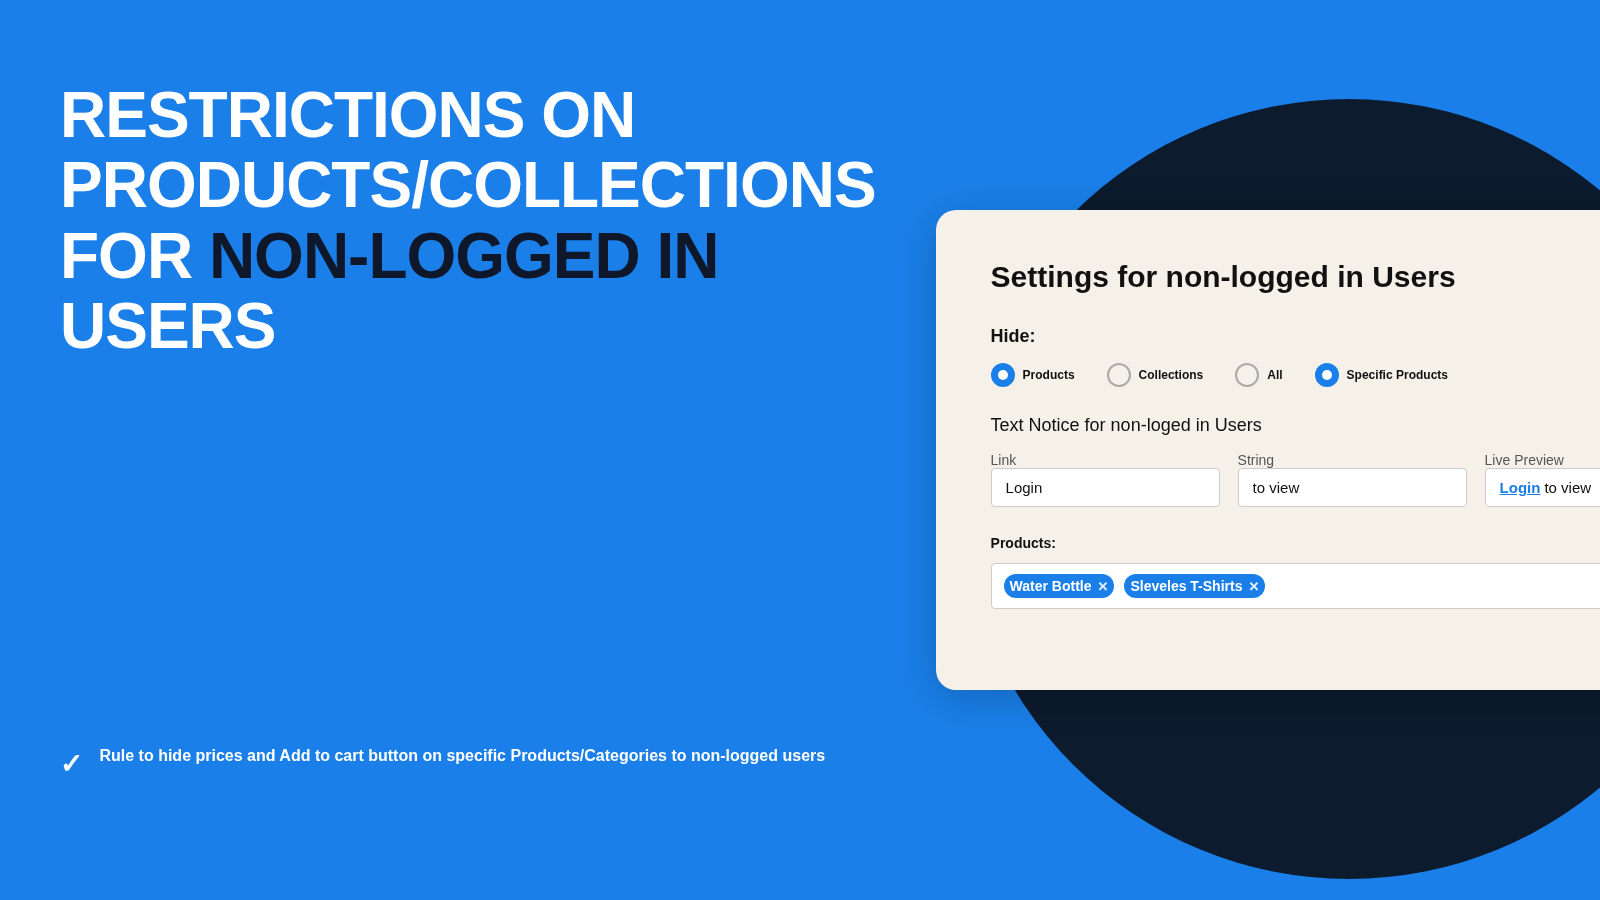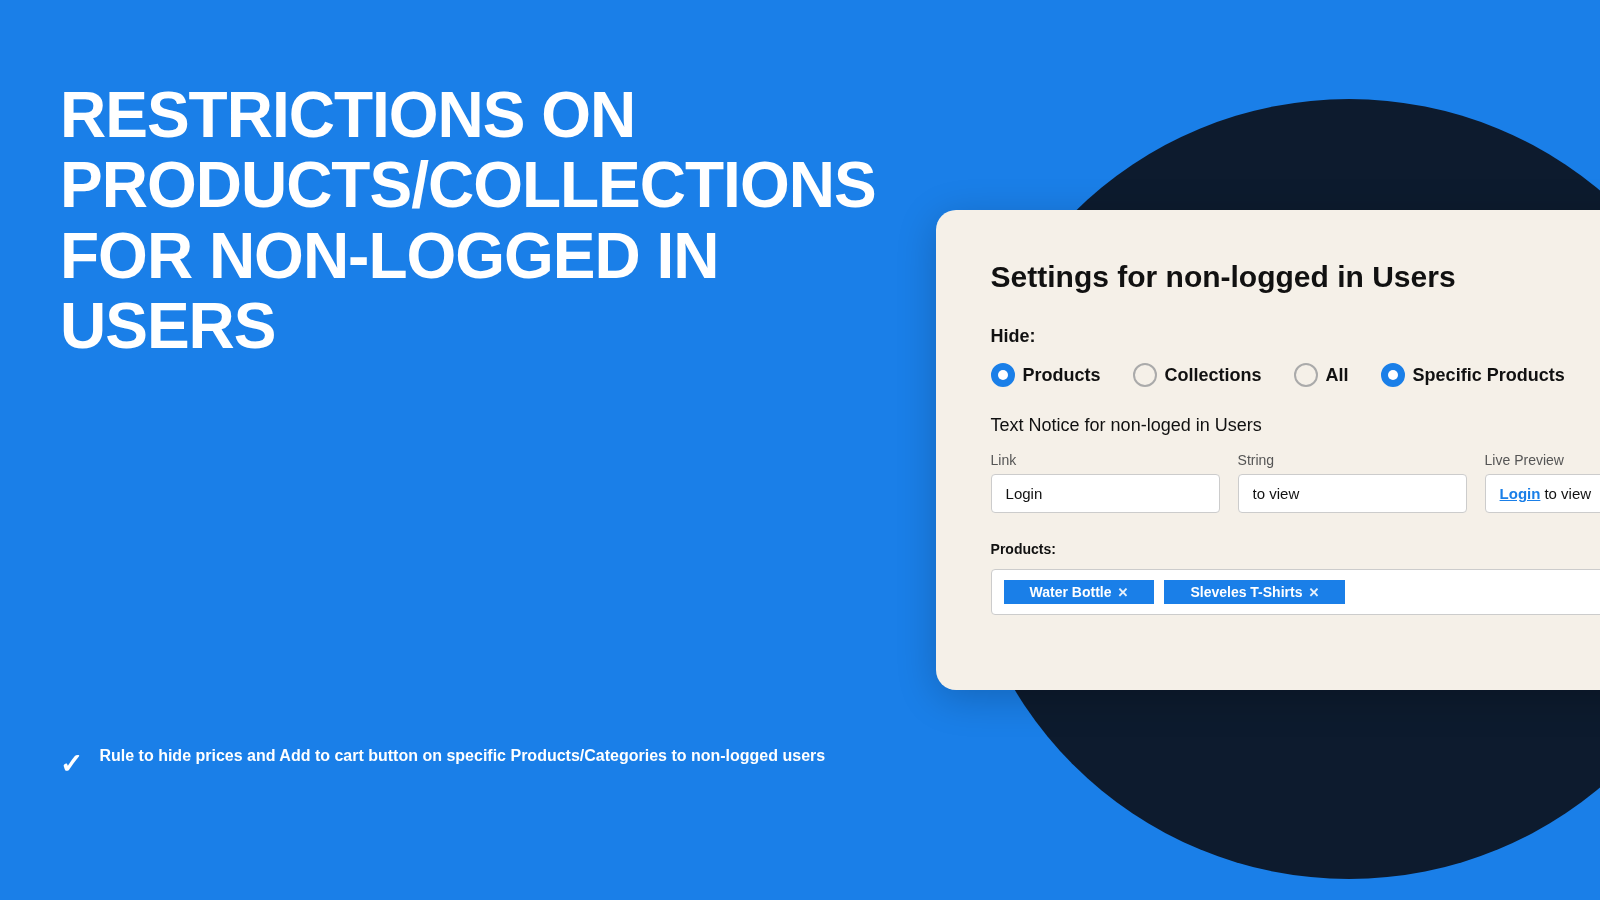--- a/index.html
+++ b/index.html
@@ -27,21 +27,21 @@
     .main-title {
       font-size: 64px;
       font-weight: 900;
       line-height: 1.1;
       text-transform: uppercase;
       color: white;
       letter-spacing: -1px;
     }
 
     .main-title .highlight {
-      color: #ffffff;
+      color: #0f172a;
     }
 
     .bullet-point {
       display: flex;
       align-items: flex-start;
       gap: 16px;
       color: white;
       margin-top: auto;
       margin-bottom: 40px;
     }
@@ -146,21 +146,21 @@
       border-radius: 50%;
       background: white;
     }
 
     .radio-circle.unchecked {
       border-color: #aaa;
       background: transparent;
     }
 
     .radio-label {
-      font-size: 18px;
+      font-size: 12px;
       font-weight: 600;
       color: #111;
     }
 
     .text-notice-section {
       margin-bottom: 28px;
     }
 
     .section-title {
       font-size: 18px;
@@ -171,21 +171,20 @@
 
     .fields-row {
       display: flex;
       align-items: flex-start;
       gap: 18px;
     }
 
     .field-col {
       display: flex;
       flex-direction: column;
-      gap: 6px;
     }
 
     .field-label {
       font-size: 14px;
       color: #555;
       font-weight: 400;
     }
 
     .field-input {
       border: 1px solid #ccc;
@@ -237,22 +236,22 @@
       min-height: 46px;
       flex-wrap: wrap;
     }
 
     .tag {
       display: flex;
       align-items: center;
       gap: 6px;
       background-color: #1a7fe8;
       color: white;
-      border-radius: 0;
-      padding: 4px 26px;
+      border-radius: 12px;
+      padding: 4px 6px;
       font-size: 14px;
       font-weight: 600;
     }
 
     .tag-close {
       cursor: pointer;
       font-size: 13px;
       font-weight: bold;
       opacity: 0.9;
     }

